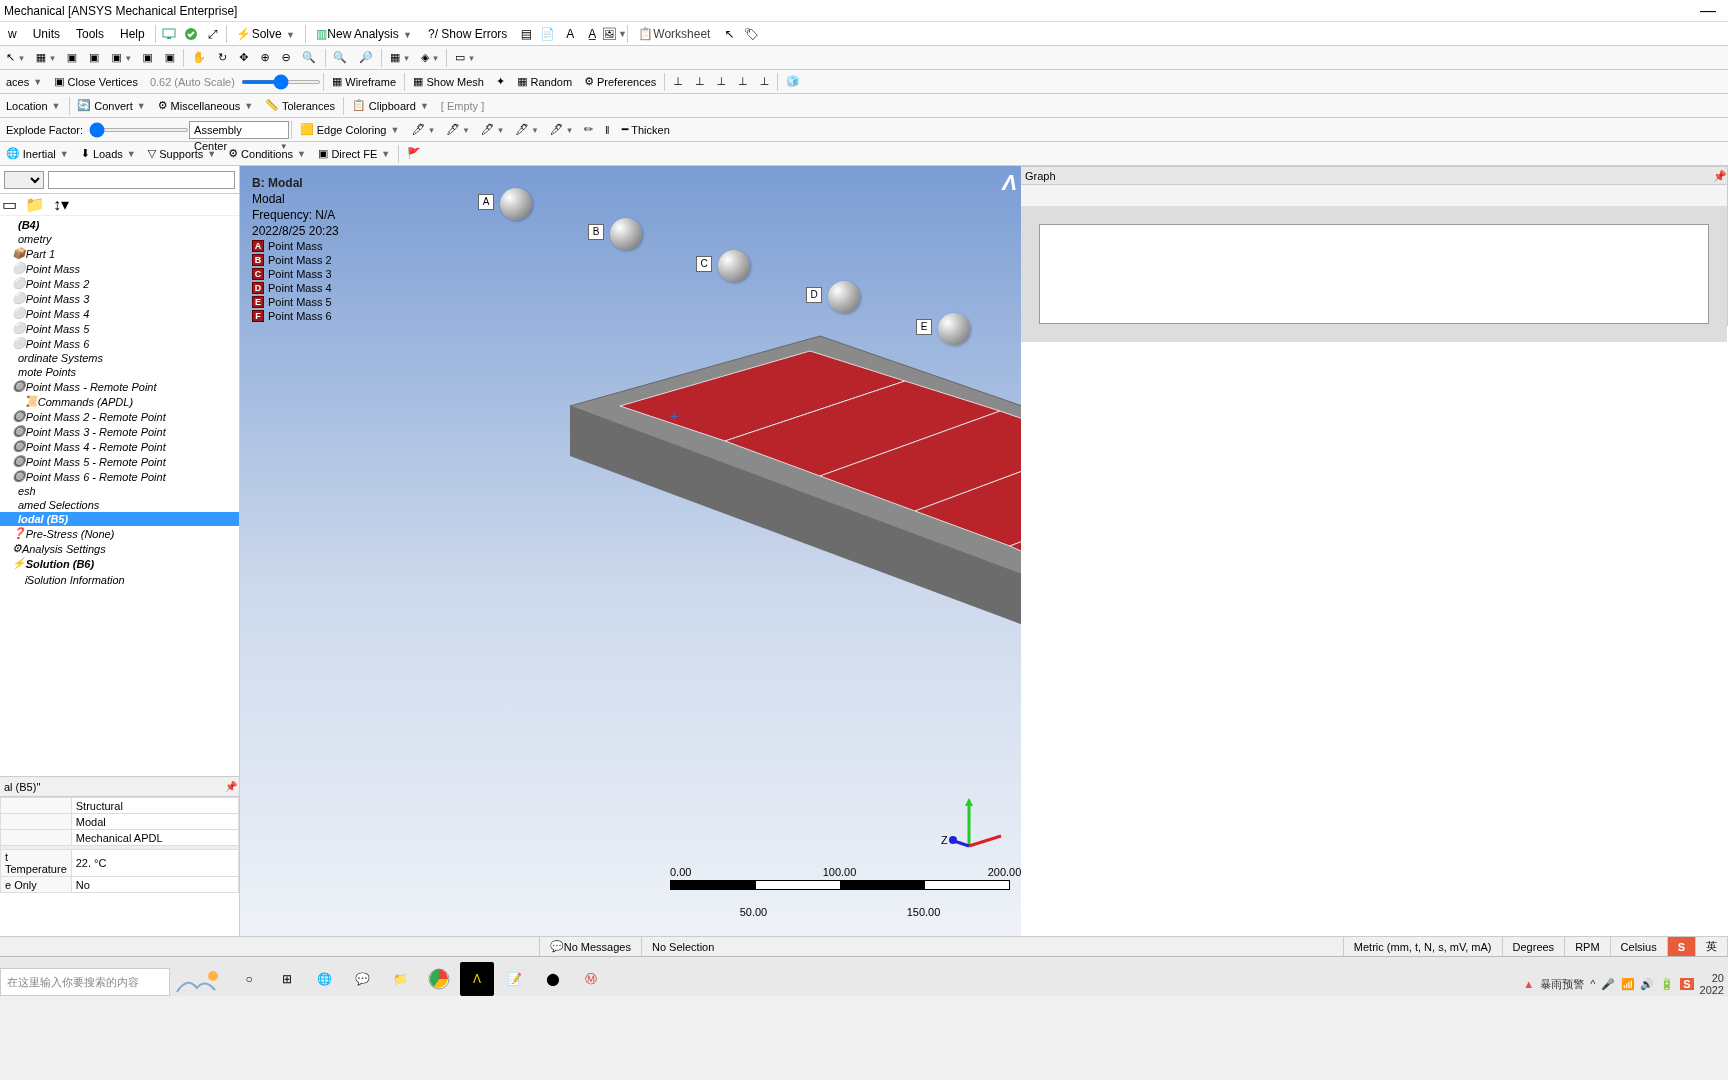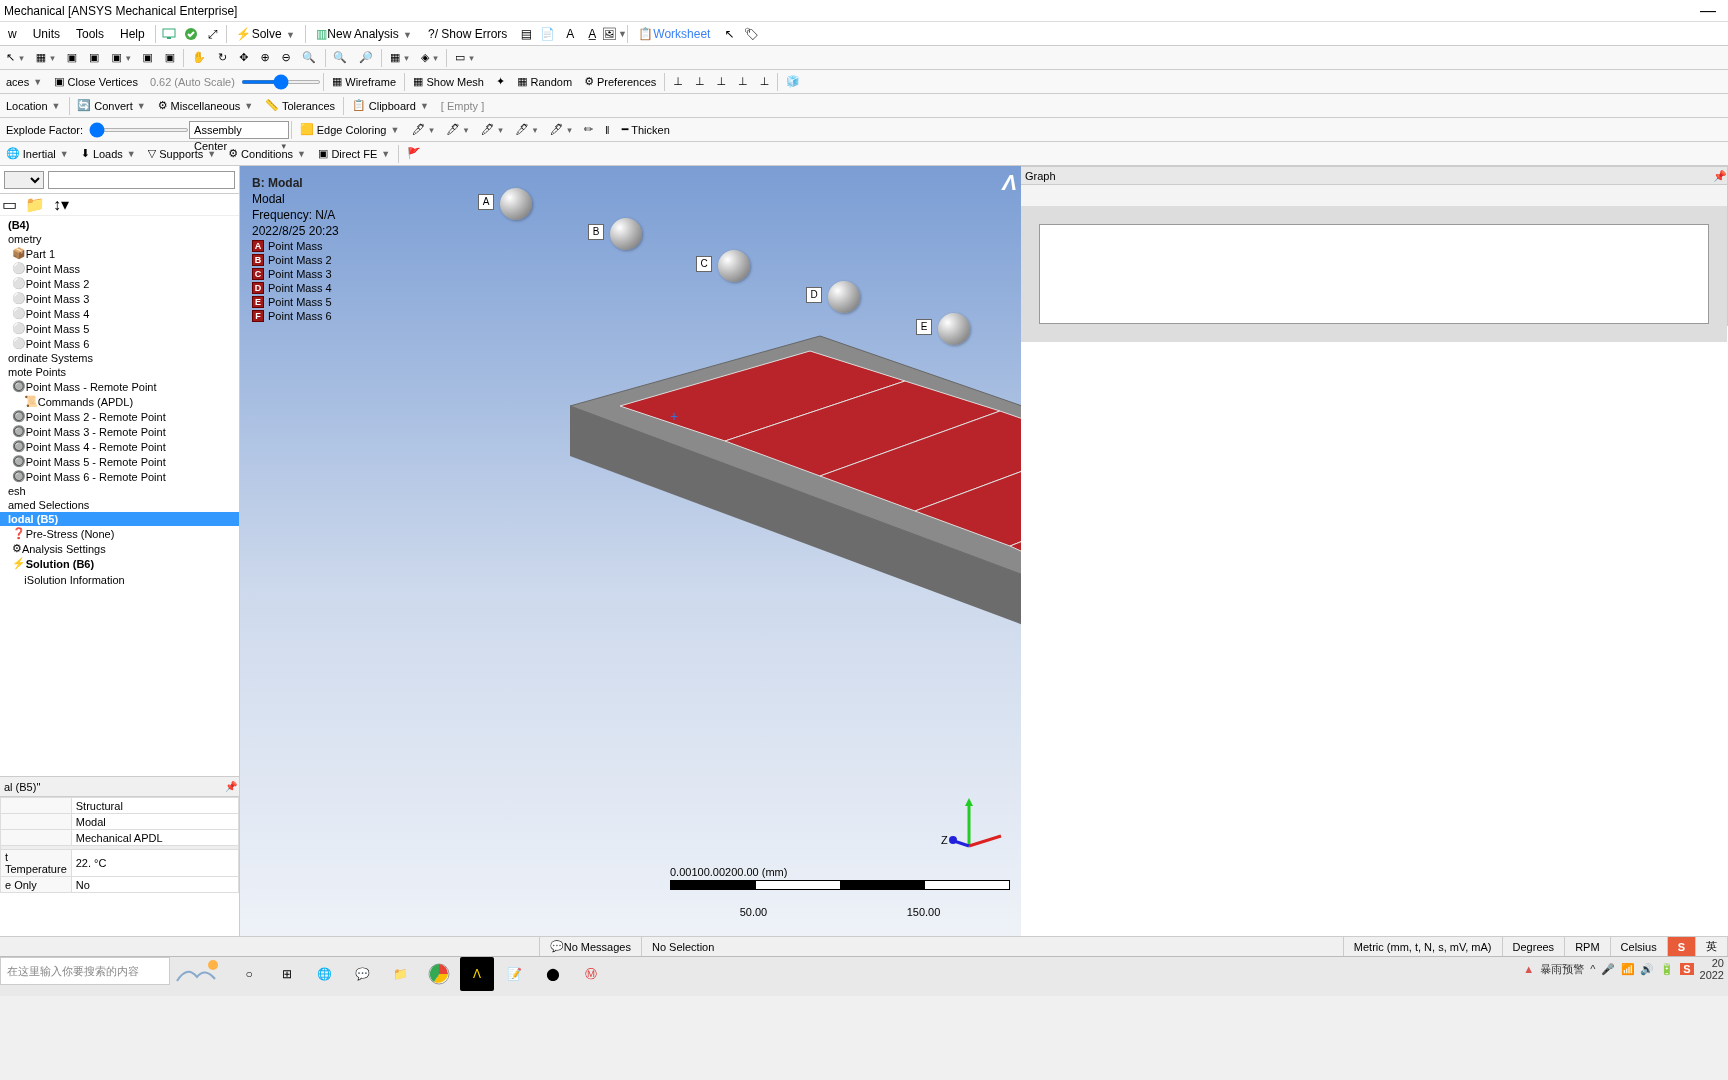--- a/index.html
+++ b/index.html
@@ -14,21 +14,21 @@
 .toolbar .tb { padding: 0 6px; display: flex; align-items: center; gap: 3px; border-right: 0; }
 .toolbar .sep { width: 1px; height: 18px; background: #ccc; margin: 0 2px; }
 .dd { font-size: 9px; color: #666; margin-left: 1px; }
 .mainrow { display: flex; height: 770px; }
 .sidebar { width: 240px; background: #fff; border-right: 1px solid #ccc; display: flex; flex-direction: column; }
 .sidebar .toprow { height: 28px; border-bottom: 1px solid #ccc; display: flex; align-items: center; padding: 0 4px; gap: 4px; }
 .sidebar .select { width: 40px; height: 18px; border: 1px solid #999; font-size: 10px; }
 .sidebar .input { flex: 1; height: 18px; border: 1px solid #999; }
 .sidebar .iconrow { height: 22px; border-bottom: 1px solid #eee; display: flex; align-items: center; gap: 8px; padding-left: 2px; }
 .tree { flex: 1; font-size: 11px; color: #000; padding: 2px 0; overflow: hidden; }
-.tree .ti { padding: 1px 8px; display: flex; align-items: center; white-space: nowrap; }
+.tree .ti { padding: 1px 18px; display: flex; align-items: center; white-space: nowrap; font-style: italic; }
 .tree .ti.sel { background: #3399ff; color: #fff; }
 .tree .ti.bold { font-weight: bold; }
 .tree .ind1 { padding-left: 12px; } .tree .ind2 { padding-left: 24px; }
 .proppane { height: 160px; border-top: 1px solid #ccc; }
 .proppane .hdr { background: #f0f0f0; border-bottom: 1px solid #ccc; height: 20px; font-size: 11px; padding-left: 4px; line-height: 20px; display: flex; justify-content: space-between; }
 .proppane .pin { width: 14px; font-size: 10px; }
 .proptable { width: 100%; font-size: 11px; border-collapse: collapse; }
 .proptable td { border: 1px solid #ddd; padding: 1px 4px; height: 16px; }
 .proptable td:first-child { width: 65px; background: #f8f8f8; }
 .viewport { flex: 1; display: flex; flex-direction: row; background: #fff; position: relative; }
@@ -37,37 +37,37 @@
 .overlay .title { font-weight: bold; color: #222; }
 .overlay .line { margin-top: 2px; }
 .legend { position: absolute; top: 72px; left: 12px; font-size: 11px; }
 .legend .li { display: flex; align-items: center; margin-top: 2px; }
 .legend .sw { width: 12px; height: 12px; border: 1px solid #600; margin-right: 4px; display: flex; align-items: center; justify-content: center; font-size: 9px; font-weight: bold; color:#fff; }
 .sphere { position: absolute; width: 32px; height: 32px; border-radius: 50%; background: radial-gradient(circle at 30% 30%, #fff, #b8b8b8 45%, #666); box-shadow: 1px 1px 3px rgba(0,0,0,.3); }
 .sphere .tag { position: absolute; left: -22px; top: 6px; width: 16px; height: 16px; background: #fff; border: 1px solid #666; font-size: 10px; text-align: center; line-height: 14px; }
 .scale { position: absolute; bottom: 18px; left: 430px; font-size: 11px; color: #000; }
 .scale .bar { width: 340px; height: 10px; display: flex; margin-top: 2px; border: 1px solid #000; }
 .scale .bar div { flex: 1; }
-.scale .labels { display: flex; justify-content: flex-start; width: 380px; }
+.scale .labels { display: flex; justify-content: space-between; width: 380px; }
 .scale .labels2 { display: flex; justify-content: space-around; width: 340px; padding-top: 16px; }
 .triad { position: absolute; right: 12px; bottom: 70px; width: 60px; height: 70px; }
 .atag { position: absolute; right: 4px; top: 4px; color: #fff; font-size: 22px; font-weight: bold; font-style: italic; }
 .vptabs { height: 20px; background: #f0f0f0; border-top: 1px solid #ccc; display: flex; font-size: 11px; }
 .vptabs .tab { padding: 2px 8px; border-right: 1px solid #ccc; background: #fff; }
 .vptabs .tab.active { background: #fff; font-weight: bold; border-bottom: 1px solid #fff; }
 .vptabs .tab.inactive { background: #e8e8e8; color: #444; }
 .bottomrow { height: 160px; display: flex; border-top: 1px solid #ccc; }
 .graphpane { flex: 1; border-right: 1px solid #ccc; background: #f4f4f4; display: flex; flex-direction: column; gap: 21px; }
 .panehdr { height: 18px; background: #e8e8e8; font-size: 11px; padding-left: 4px; line-height: 18px; display: flex; justify-content: space-between; border-bottom: 1px solid #ccc; }
 .graphbody { flex: 1; background: #ddd; display: flex; align-items: center; justify-content: center; padding: 18px; }
 .graphinner { width: 670px; height: 100px; background: #fff; border: 1px solid #999; }
 .tabpane { width: 424px; background: #ccc; display: flex; flex-direction: column; }
 .statusbar { height: 20px; background: #f0f0f0; border-top: 1px solid #ccc; display: flex; align-items: center; font-size: 11px; }
 .statusbar .cell { padding: 0 10px; border-right: 1px solid #ccc; height: 100%; display: flex; align-items: center; }
-.taskbar { height: 40px; background: #e9e9e9; border-top: 1px solid #bbb; display: flex; align-items: flex-start; font-size: 12px; }
+.taskbar { height: 40px; background: #e9e9e9; border-top: 1px solid #bbb; display: flex; align-items: flex-end; font-size: 12px; }
 .taskbar .search { width: 170px; height: 28px; border: 1px solid #ccc; background: #fff; color: #888; font-size: 11px; padding-left: 6px; display: flex; align-items: center; }
 .taskbar .ticon { width: 34px; height: 34px; margin: 0 2px; display: flex; align-items: center; justify-content: center; border-radius: 3px; }
 .taskbar .tray { margin-left: auto; display: flex; align-items: center; gap: 6px; padding-right: 4px; font-size: 11px; color: #333; }
 svg { display: block; }
 .lbl { white-space: nowrap; }
 .dropdown-sel { border: 1px solid #999; background: #fff; padding: 0 14px 0 4px; font-size: 11px; height: 18px; line-height: 16px; position: relative; }
 .dropdown-sel:after { content: "▾"; position: absolute; right: 2px; font-size: 9px; color: #555; }
 </style>
 </head>
 <body>
@@ -100,21 +100,21 @@
   <span class="mitem"><span style="color:#e8a400">⚡</span><span class="lbl">Solve</span> <span class="dd">▼</span></span>
   <span class="sep"></span>
   <span class="mitem"><span style="color:#2a6">▥</span><span class="lbl">New Analysis</span> <span class="dd">▼</span></span>
   <span class="mitem"><span class="lbl">?/ Show Errors</span></span>
   <span class="icon">▤</span>
   <span class="icon">📄</span>
   <span class="icon">A</span>
   <span class="icon">A̲</span>
   <span class="icon">🖼<span class="dd">▼</span></span>
   <span class="sep"></span>
-  <span class="mitem" style="color:#3b82f6">📋<span class="lbl">Worksheet</span></span>
+  <span class="mitem" style="color:#404040">📋<span class="lbl">Worksheet</span></span>
   <span class="icon">↖</span>
   <span class="icon">🏷</span>
 </div>
 
 <div class="toolbar">
   <span class="tb">↖<span class="dd">▾</span></span>
   <span class="tb">▦<span class="dd">▾</span></span>
   <span class="tb">▣</span>
   <span class="tb">▣</span>
   <span class="tb">▣<span class="dd">▾</span></span>

